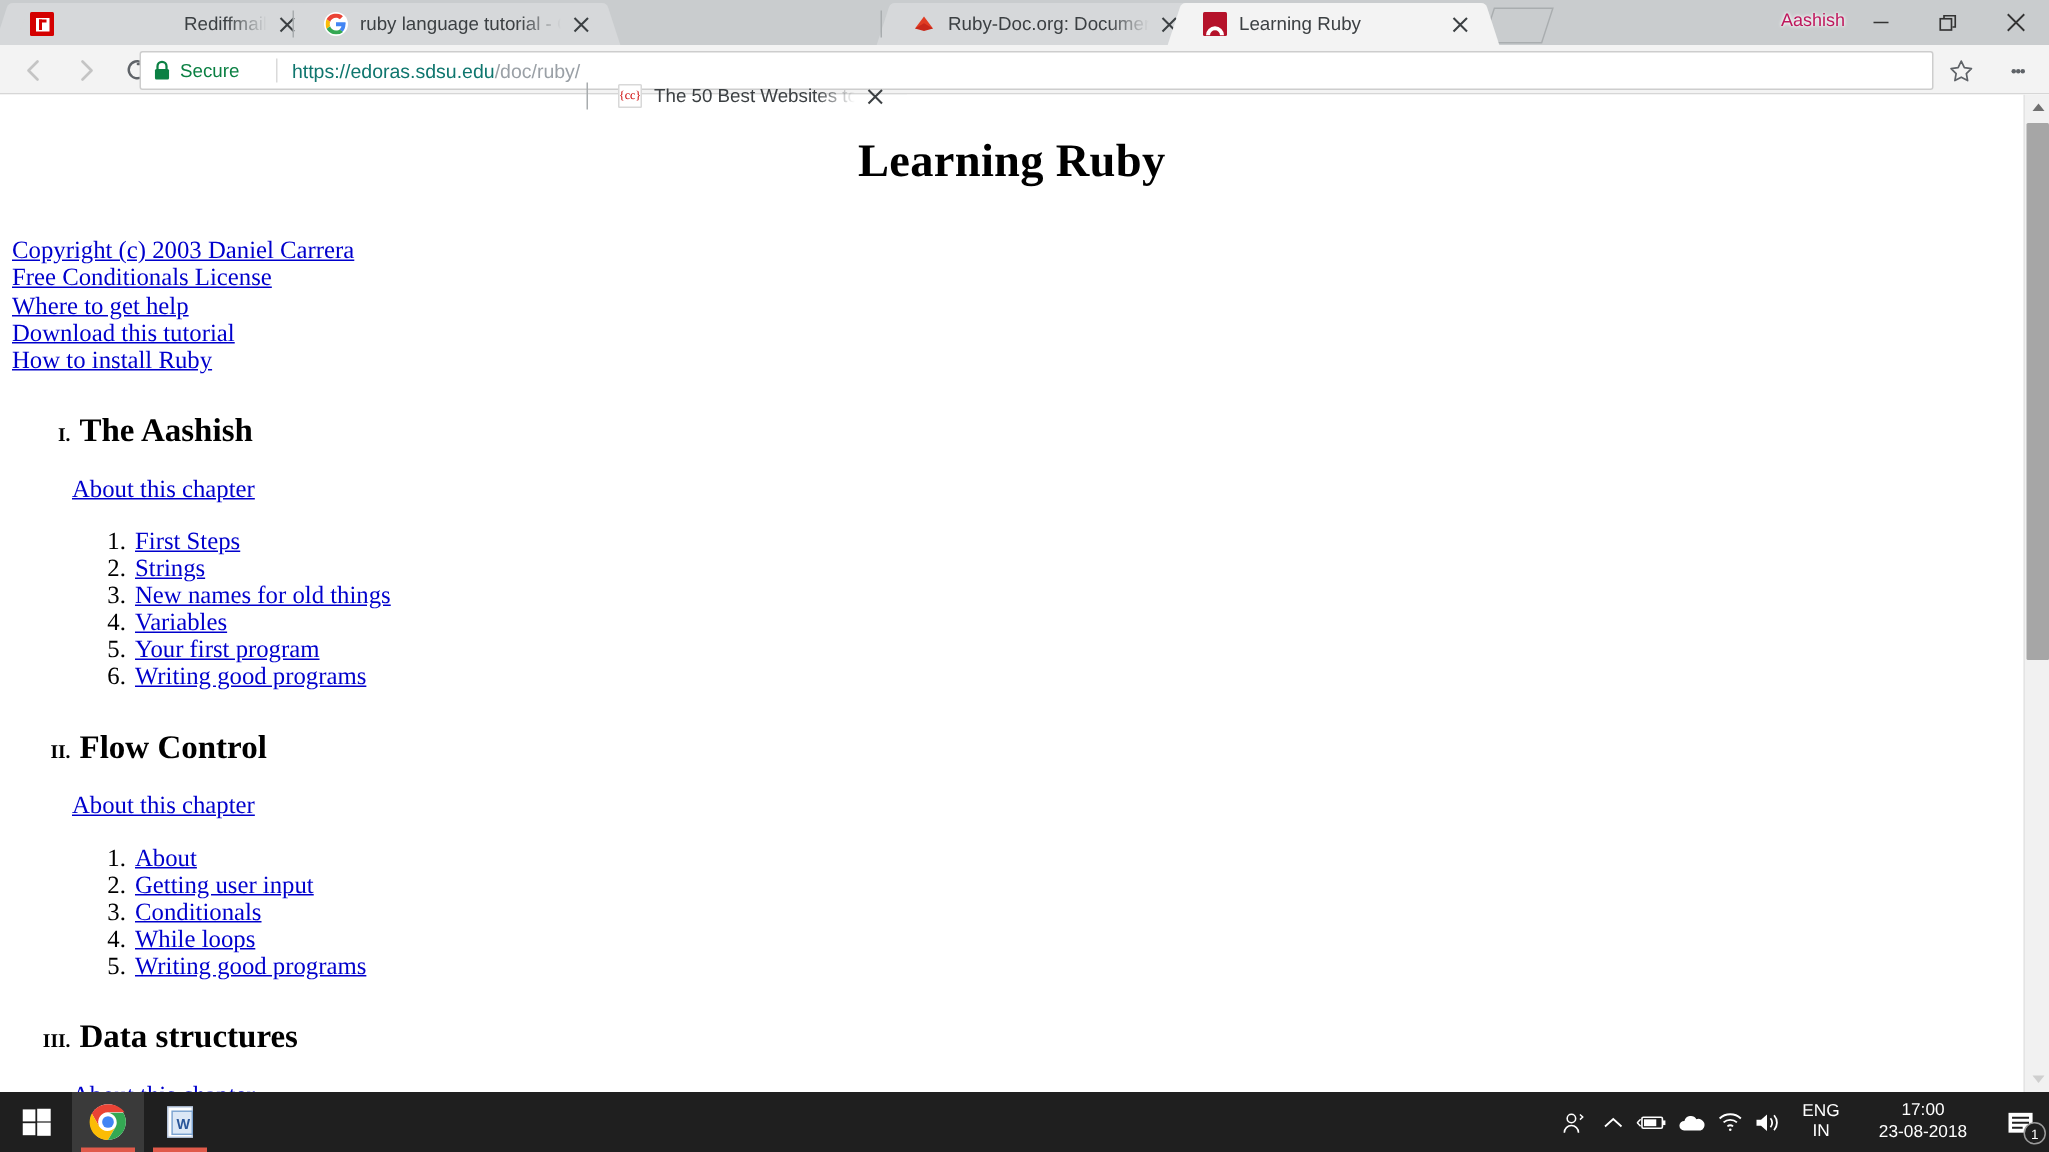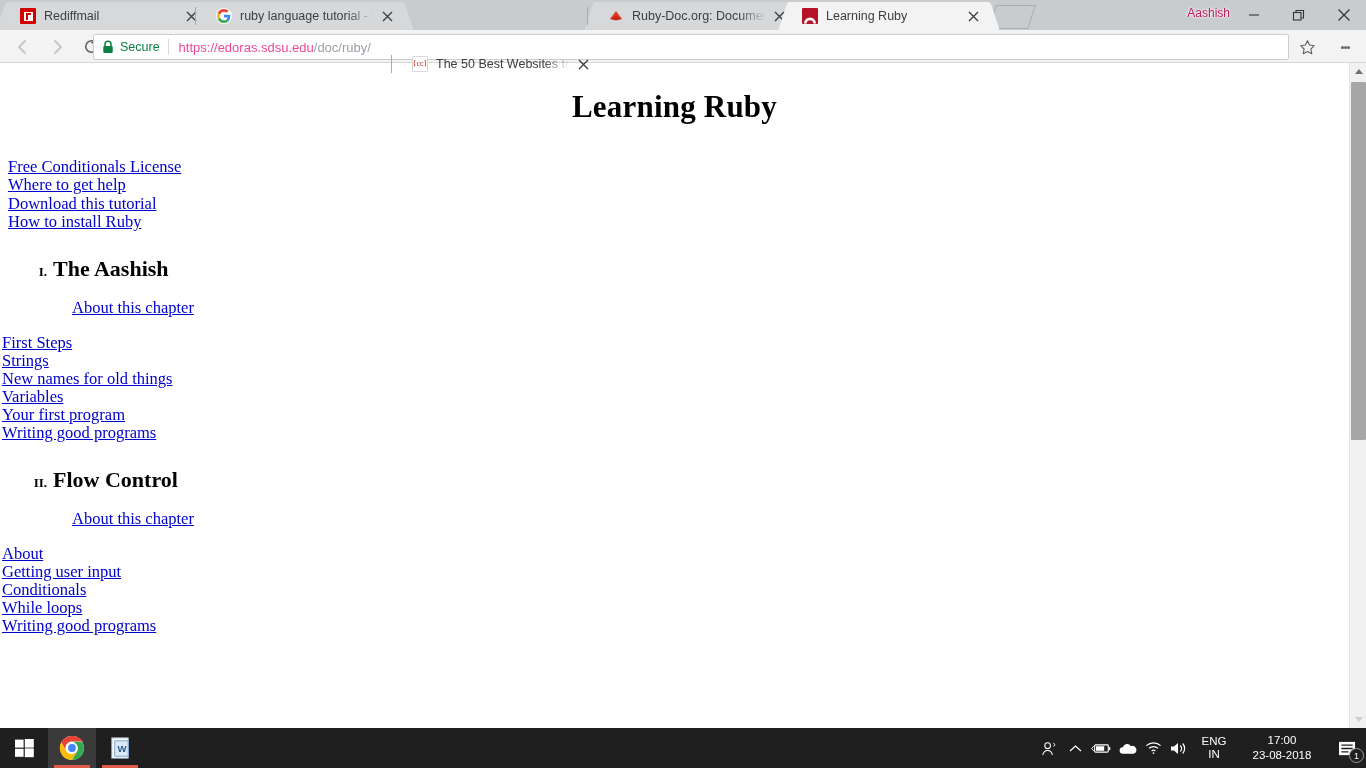--- a/index.html
+++ b/index.html
@@ -69,24 +69,24 @@
     background:#f3f3f3; display:flex; align-items:center;
   }
   #toolbar-bottom-line { position:absolute; left:0; top:62px; width:1366px; height:1px; background:#d6d6d6; }
   .navbtn { width:34px; height:33px; display:flex; align-items:center; justify-content:center; }
   #omnibox {
     position:absolute; left:93px; top:4px; width:1196px; height:26px;
     background:#ffffff; border:1px solid #cdcdcd; border-radius:2px;
     display:flex; align-items:center; padding:0 8px;
   }
   #lock-icon { margin-right:6px; display:flex; }
-  #secure-label { font-size:12.5px; color:#0b8043; margin-right:8px; }
+  #secure-label { font-size:12.5px; color:#0b8043; margin-right:24px; }
   #omni-divider { width:1px; height:16px; background:#dadada; margin-right:10px; }
   #url { font-size:13px; color:#9aa0a6; white-space:nowrap; }
-  #url .strong { color:#ec4899; }
+  #url .strong { color:#0f766e; }
   #star-btn { position:absolute; right:46px; top:4px; width:26px; height:26px;
               display:flex; align-items:center; justify-content:center; }
   #menu-btn { position:absolute; right:8px; top:4px; width:26px; height:26px;
               display:flex; align-items:center; justify-content:center; }
   .dot { width:3px; height:3px; border-radius:50%; background:#5f6368; margin:1px 0; }
 
   
   #viewport {
     position:absolute; left:0; top:63px; width:1366px; height:665px;
     background:#ffffff; overflow:hidden;
@@ -109,23 +109,23 @@
   .chapter { margin-top:0; }
   .chap-head {
     display:flex; align-items:baseline;
     padding-left:25px; font-weight:bold;
   }
   .chap-num {
     font-size:13px; font-variant:small-caps; text-transform:uppercase;
     width:22px; text-align:right; margin-right:6px; font-weight:bold;
   }
   .chap-title { font-size:22px; font-weight:bold; }
-  .chap-about { padding-left:72px; margin-top:16px; }
+  .chap-about { padding-left:48px; margin-top:16px; }
   ol.chap-list {
-    margin-top:16px; list-style:decimal;
+    margin-top:16px; padding-left:88px; list-style:decimal;
     font-size:16.5px;
   }
   ol.chap-list li { line-height:18px; padding-left:2px; }
 
   
   #pg-scroll { position:absolute; right:0; top:0; width:17px; height:665px; background:#f1f1f1; border-left:1px solid #e4e4e4; }
   #pg-up, #pg-down { position:absolute; left:0; width:17px; height:17px; display:flex; align-items:center; justify-content:center; }
   #pg-up { top:0; } #pg-down { bottom:0; }
   #pg-thumb { position:absolute; left:1px; top:19px; width:15px; height:358px; background:#a6a6a6; border-radius:1px; }
   .tri { width:0; height:0; }
@@ -157,21 +157,21 @@
     display:flex; align-items:center; justify-content:center; background:#1f1f1f;
   }
 </style>
 </head>
 <body>
 
 <div id="browser">
 
   <div id="tabstrip">
 
-    <div class="tab inactive" style="left:8px;width:198px;">
+    <div class="tab inactive" style="left:8px;width:198px;text-align:right;">
       <span class="tab-fav" style="background:#d40000;display:flex;align-items:center;justify-content:center;">
         <span style="width:9px;height:9px;background:#fff;display:block;position:relative;">
           <span style="position:absolute;left:2px;top:1px;width:2px;height:7px;background:#d40000;"></span>
           <span style="position:absolute;left:2px;top:1px;width:5px;height:2px;background:#d40000;"></span>
         </span>
       </span>
       <span class="tab-title">Rediffmail</span>
       <span class="tab-close">
         <svg width="11" height="11" viewBox="0 0 11 11">
             <path d="M1 1 L10 10 M10 1 L1 10" stroke="#3c4043" stroke-width="1.4"></path>
@@ -302,20 +302,21 @@
     </div>
   </div>
   <div id="toolbar-bottom-line"></div>
 
   <div id="viewport">
     <div id="page">
 
       <h1 id="page-title">Learning Ruby</h1>
 
       <div id="toplinks">
+        <a class="lnk" href="#">Copyright (c) 2003 Daniel Carrera</a>
         <a class="lnk" href="#">Free Conditionals License</a>
         <a class="lnk" href="#">Where to get help</a>
         <a class="lnk" href="#">Download this tutorial</a>
         <a class="lnk" href="#">How to install Ruby</a>
       </div>
 
       <div class="chapter" style="margin-top:25px;">
         <div class="chap-head">
           <span class="chap-num">I.</span>
           <span class="chap-title">The Aashish</span>
@@ -343,20 +344,29 @@
         </div>
         <ol class="chap-list">
           <li><a class="lnk" href="#">About</a></li>
           <li><a class="lnk" href="#">Getting user input</a></li>
           <li><a class="lnk" href="#">Conditionals</a></li>
           <li><a class="lnk" href="#">While loops</a></li>
           <li><a class="lnk" href="#">Writing good programs</a></li>
         </ol>
       </div>
 
+      <div class="chapter" style="margin-top:25px;">
+        <div class="chap-head">
+          <span class="chap-num">III.</span>
+          <span class="chap-title">Data structures</span>
+        </div>
+        <div class="chap-about">
+          <a class="lnk" href="#">About this chapter</a>
+        </div>
+      </div>
 
     </div>
 
     <div id="pg-scroll">
       <div id="pg-up">
         <span class="tri" style="border-left:4px solid transparent;border-right:4px solid transparent;border-bottom:5px solid #707070;"></span>
       </div>
       <div id="pg-thumb"></div>
       <div id="pg-down">
         <span class="tri" style="border-left:4px solid transparent;border-right:4px solid transparent;border-top:5px solid #cfcfcf;"></span>

